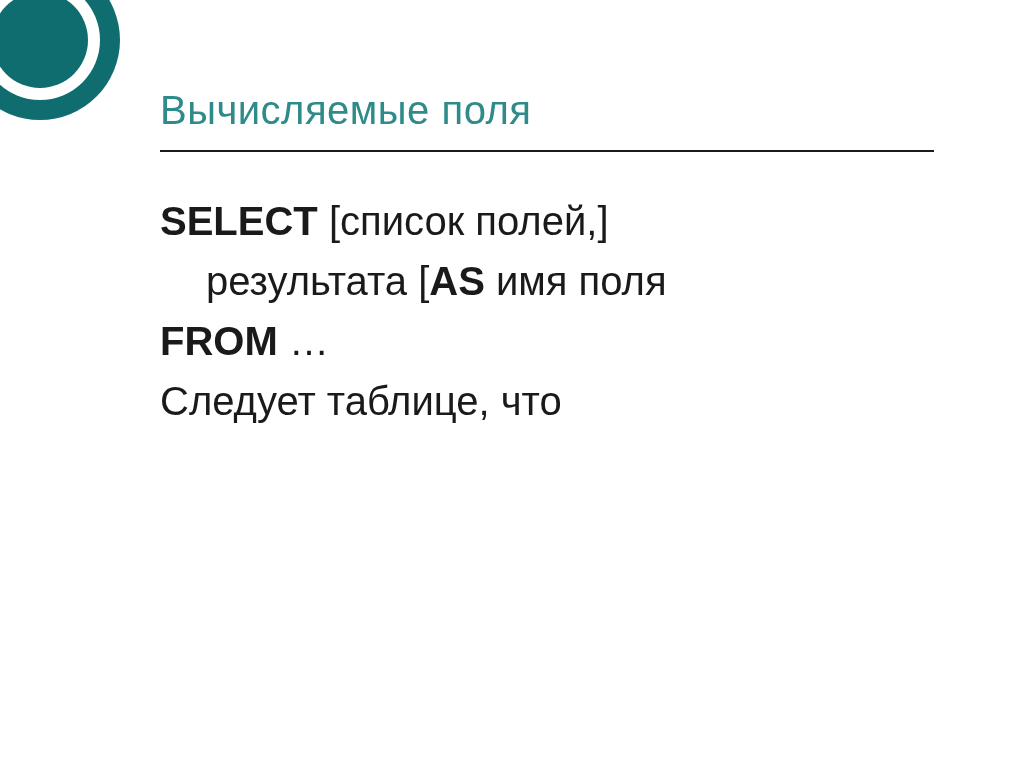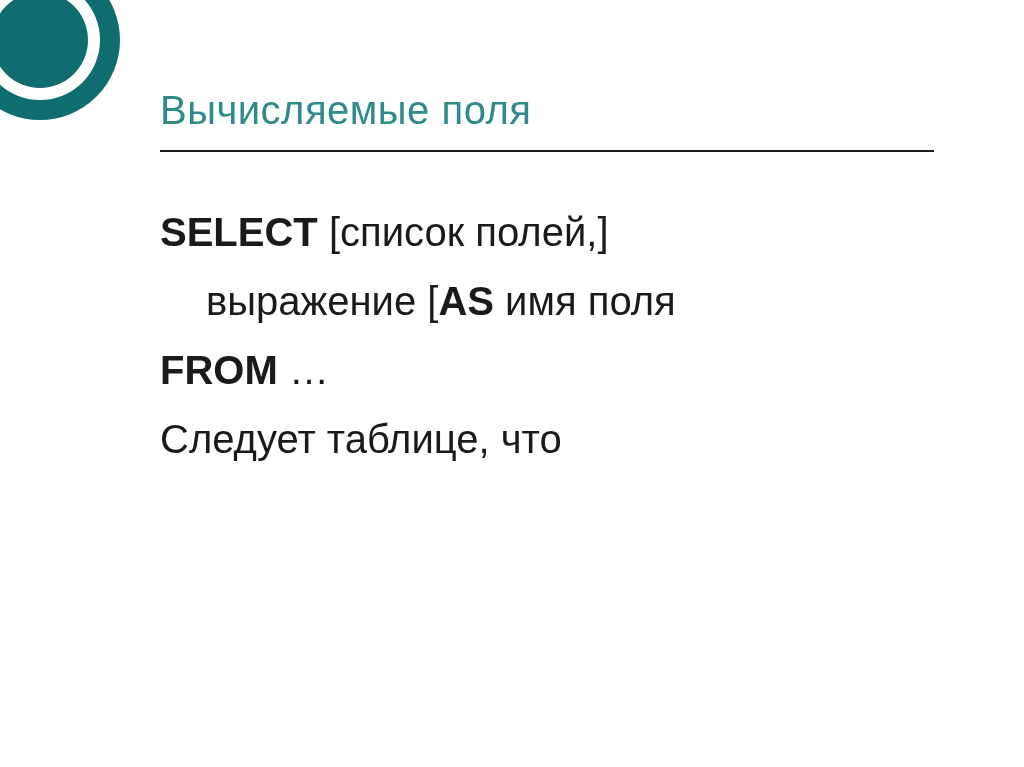--- a/index.html
+++ b/index.html
@@ -75,21 +75,21 @@
   .body {
     position: absolute;
     top: 190px;
     left: 160px;
     right: 90px;
     font-size: 40px;
     color: #1a1a1a;
     line-height: 1.35;
   }
   .body p {
-    margin: 15px 0 6px 0;
+    margin: 4px 0 6px 0;
   }
   .indent {
     padding-left: 46px;
   }
   .kw {
     font-weight: 700;
   }
 </style>
 </head>
 <body>
@@ -103,21 +103,21 @@
 <div class="slide">
 
   <div class="title">Вычисляемые поля</div>
   <div class="rule"></div>
 
   <div class="body">
     <p>
       <span class="kw">SELECT</span><span> [список полей,]</span>
     </p>
     <p class="indent">
-      <span>выражение [</span><span class="kw">AS</span><span> имя поля</span>
+      <span>результата [</span><span class="kw">AS</span><span> имя поля</span>
     </p>
     <p>
       <span class="kw">FROM</span><span> …</span>
     </p>
     <p>Следует таблице, что</p>
   </div>
 
 </div>
 
 </body></html>

